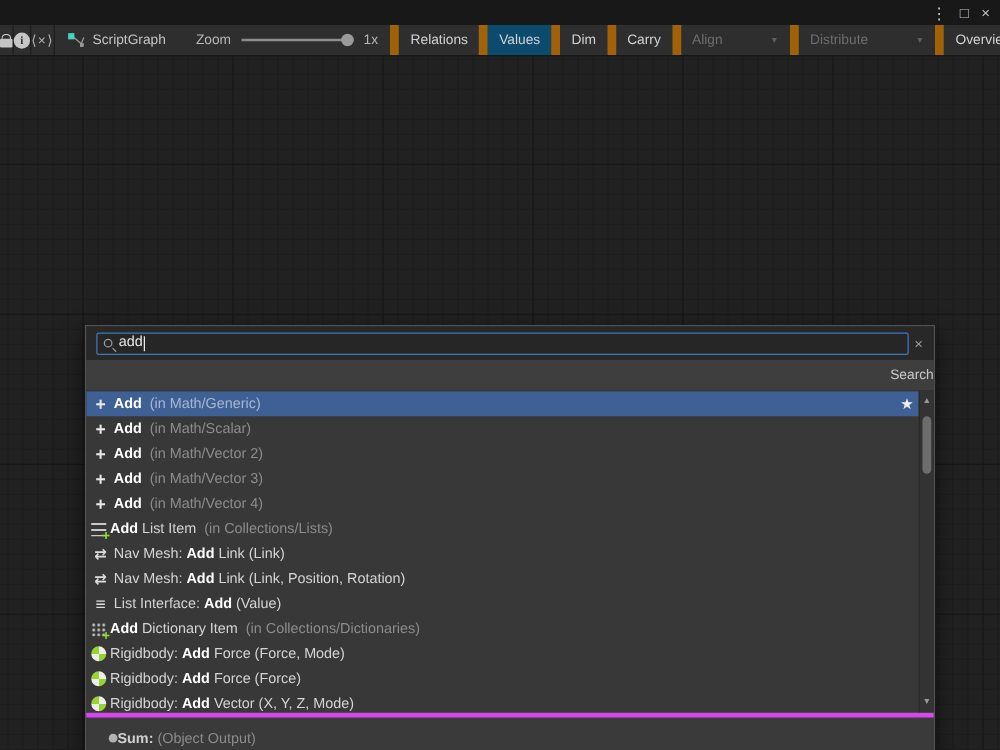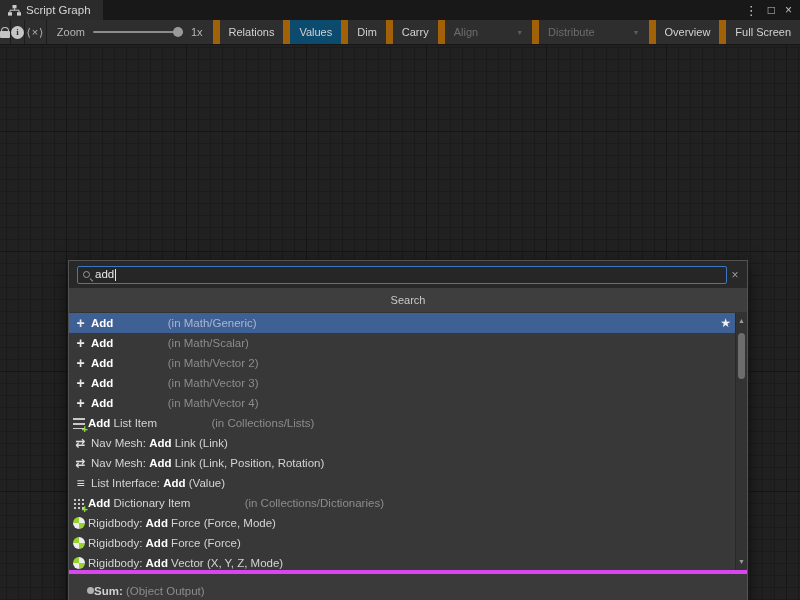--- a/index.html
+++ b/index.html
@@ -51,28 +51,28 @@
     background:#383838;border:1px solid #525252;box-shadow:0 6px 18px rgba(0,0,0,.55);
     display:flex;flex-direction:column;margin-top:40px;}
   .search-row{height:27px;background:#282828;display:flex;align-items:center;padding:0 4px 0 8px;box-sizing:border-box;flex:none;}
   .search-box{flex:1;height:18px;box-sizing:border-box;border:1px solid #3c78bf;border-radius:2px;background:#262626;display:flex;align-items:center;padding:0 4px;}
   .search-text{color:#e8e8e8;font-size:11.5px;line-height:1;}
   .caret{width:1px;height:12px;background:#e6e6e6;margin-left:1px;}
   .ic-search{width:10px;height:10px;position:relative;margin-right:3px;flex:none;}
   .ic-search::before{content:"";position:absolute;left:1px;top:1px;width:5px;height:5px;border:1px solid #9a9a9a;border-radius:50%;}
   .ic-search::after{content:"";position:absolute;left:8px;top:8px;width:4px;height:1.2px;background:#9a9a9a;transform:rotate(45deg);transform-origin:left center;}
   .clear-btn{width:16px;text-align:center;color:#9a9a9a;font-size:12px;flex:none;cursor:default;}
-  .search-header{height:24px;line-height:24px;background:#3e3e3e;color:#c9c9c9;text-align:center;font-size:11px;flex:none;border-bottom:1px solid #333;}
+  .search-header{height:24px;line-height:24px;background:#3e3e3e;color:#c9c9c9;text-align:right;font-size:11px;flex:none;border-bottom:1px solid #333;}
   .list-wrap{flex:1;position:relative;background:#383838;overflow:hidden;}
   .list{position:absolute;left:0;top:0;right:12px;bottom:0;}
   .row{height:20px;display:flex;align-items:center;padding-left:4px;font-size:11.5px;color:#d4d4d4;cursor:default;}
   .row.selected{background:#3e6095;}
   .seg-match{font-weight:700;color:#ffffff;white-space:pre;}
   .seg-normal{color:#d4d4d4;white-space:pre;}
-  .seg-dim{color:#8c8c8c;white-space:pre;padding-left:48px;}
+  .seg-dim{color:#8c8c8c;white-space:pre;}
   .row.selected .seg-dim{color:#aab6d0;}
   .star{margin-left:auto;margin-right:4px;color:#f0f0f0;font-size:12px;line-height:1;}
   
   .ic{width:15px;display:inline-flex;justify-content:center;align-items:center;flex:none;margin-right:3px;position:relative;}
   .ic-plus::before{content:"+";color:#e8e8e8;font-weight:700;font-size:14px;line-height:12px;}
   .ic-list-add{width:12px;height:11px;background:repeating-linear-gradient(to bottom,#c9c9c9 0 2px,transparent 2px 5px);}
   .ic-list-add::after,.ic-dict-add::after{content:"+";position:absolute;right:-3px;bottom:-6px;color:#8ee22f;font-weight:900;font-size:11px;line-height:1;}
   .ic-dict-add{width:12px;height:11px;background-image:radial-gradient(#c9c9c9 1px,transparent 1.2px);background-size:4px 4px;background-position:0 0;}
   .ic-navmesh::before{content:"⇄";color:#dcdcdc;font-size:12px;font-weight:700;line-height:1;}
   .ic-list::before{content:"≡";color:#dcdcdc;font-size:14px;font-weight:700;line-height:1;}
@@ -85,47 +85,44 @@
   
   .popup-footer{height:33px;flex:none;background:#3a3a3a;border-top:4px solid #d946ef;display:flex;align-items:center;padding-left:18px;font-size:11.5px;}
   .dot{width:7px;height:7px;border-radius:50%;background:#b2b2b2;flex:none;}
   .footer-label{font-weight:700;color:#d0d0d0;}
   .footer-detail{color:#8c8c8c;}
 </style>
 </head>
 <body>
 
 <div class="tabbar">
-  <div class="tab">
-    <svg width="13" height="11" viewBox="0 0 13 11">
-      <g fill="#c9c9c9">
-          <rect x="4.5" y="0" width="4" height="3.4"></rect>
-          <rect x="0" y="7.2" width="4" height="3.4"></rect>
-          <rect x="9" y="7.2" width="4" height="3.4"></rect>
-        </g>
-      <path d="M6.5 3.4 V5.2 M2 7.2 V5.2 H11 V7.2" stroke="#c9c9c9" fill="none"></path>
-    </svg>
-    <span class="tab-title">Script Graph</span>
-  </div>
   <div class="winctrl">
     <span class="menu-dots">⋮</span>
     <span>□</span>
     <span>×</span>
   </div>
 </div>
 
 <div class="toolbar">
   <div class="tb-cell tb-icon-cell">
     <span class="ic-lock"></span>
   </div>
   <div class="tb-cell tb-icon-cell">
     <span class="ic-info">i</span>
   </div>
   <div class="tb-cell tb-code-cell">
     <span>⟨×⟩</span>
+  </div>
+  <div class="graph-cell">
+    <svg width="14" height="12" viewBox="0 0 14 12">
+      <path d="M4 3 L11 9 M11 9 L13 4" stroke="#9a9a9a" stroke-width="1" fill="none"></path>
+      <rect x="0.5" y="0.5" width="5" height="5" fill="#3ed6c0"></rect>
+      <rect x="10" y="8.5" width="3" height="3" fill="#9a9a9a"></rect>
+    </svg>
+    <span>ScriptGraph</span>
   </div>
   <div class="zoom-cell">
     <span>Zoom</span>
     <span class="zoom-track">
       <span class="zoom-handle"></span>
     </span>
     <span>1x</span>
   </div>
   <div class="tb-buttons" id="tb-buttons">
       <div class="tb-btn">

